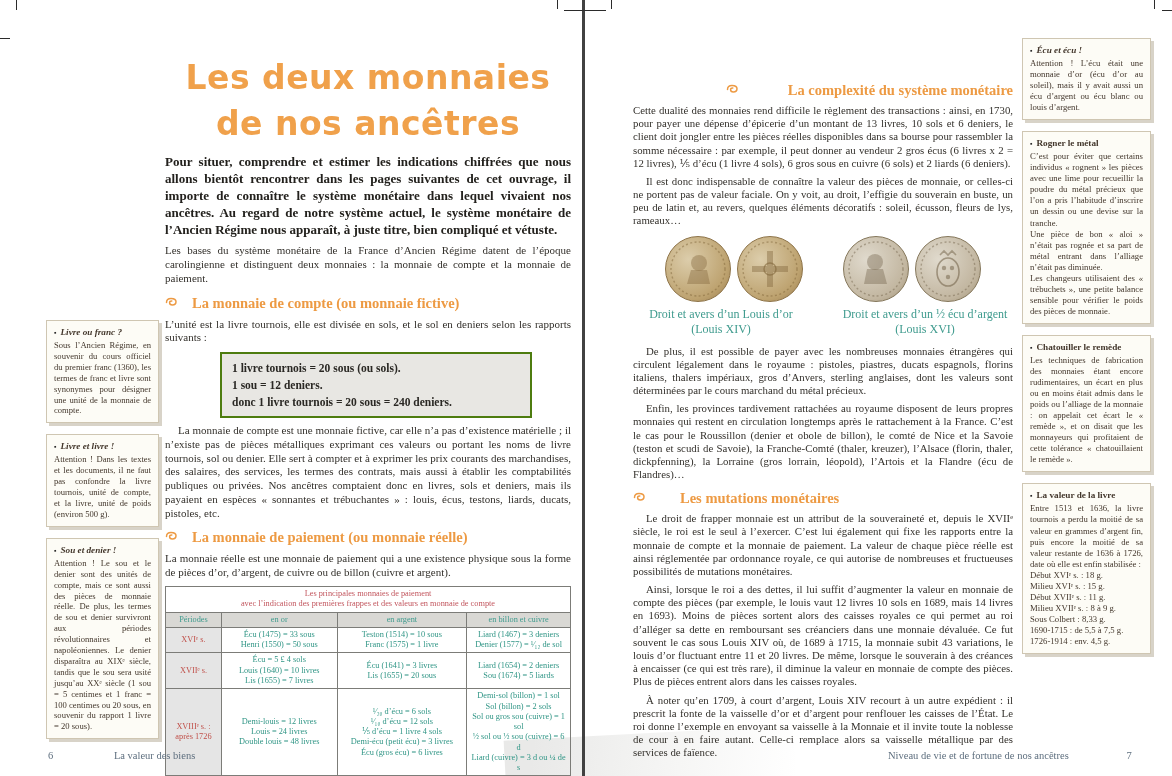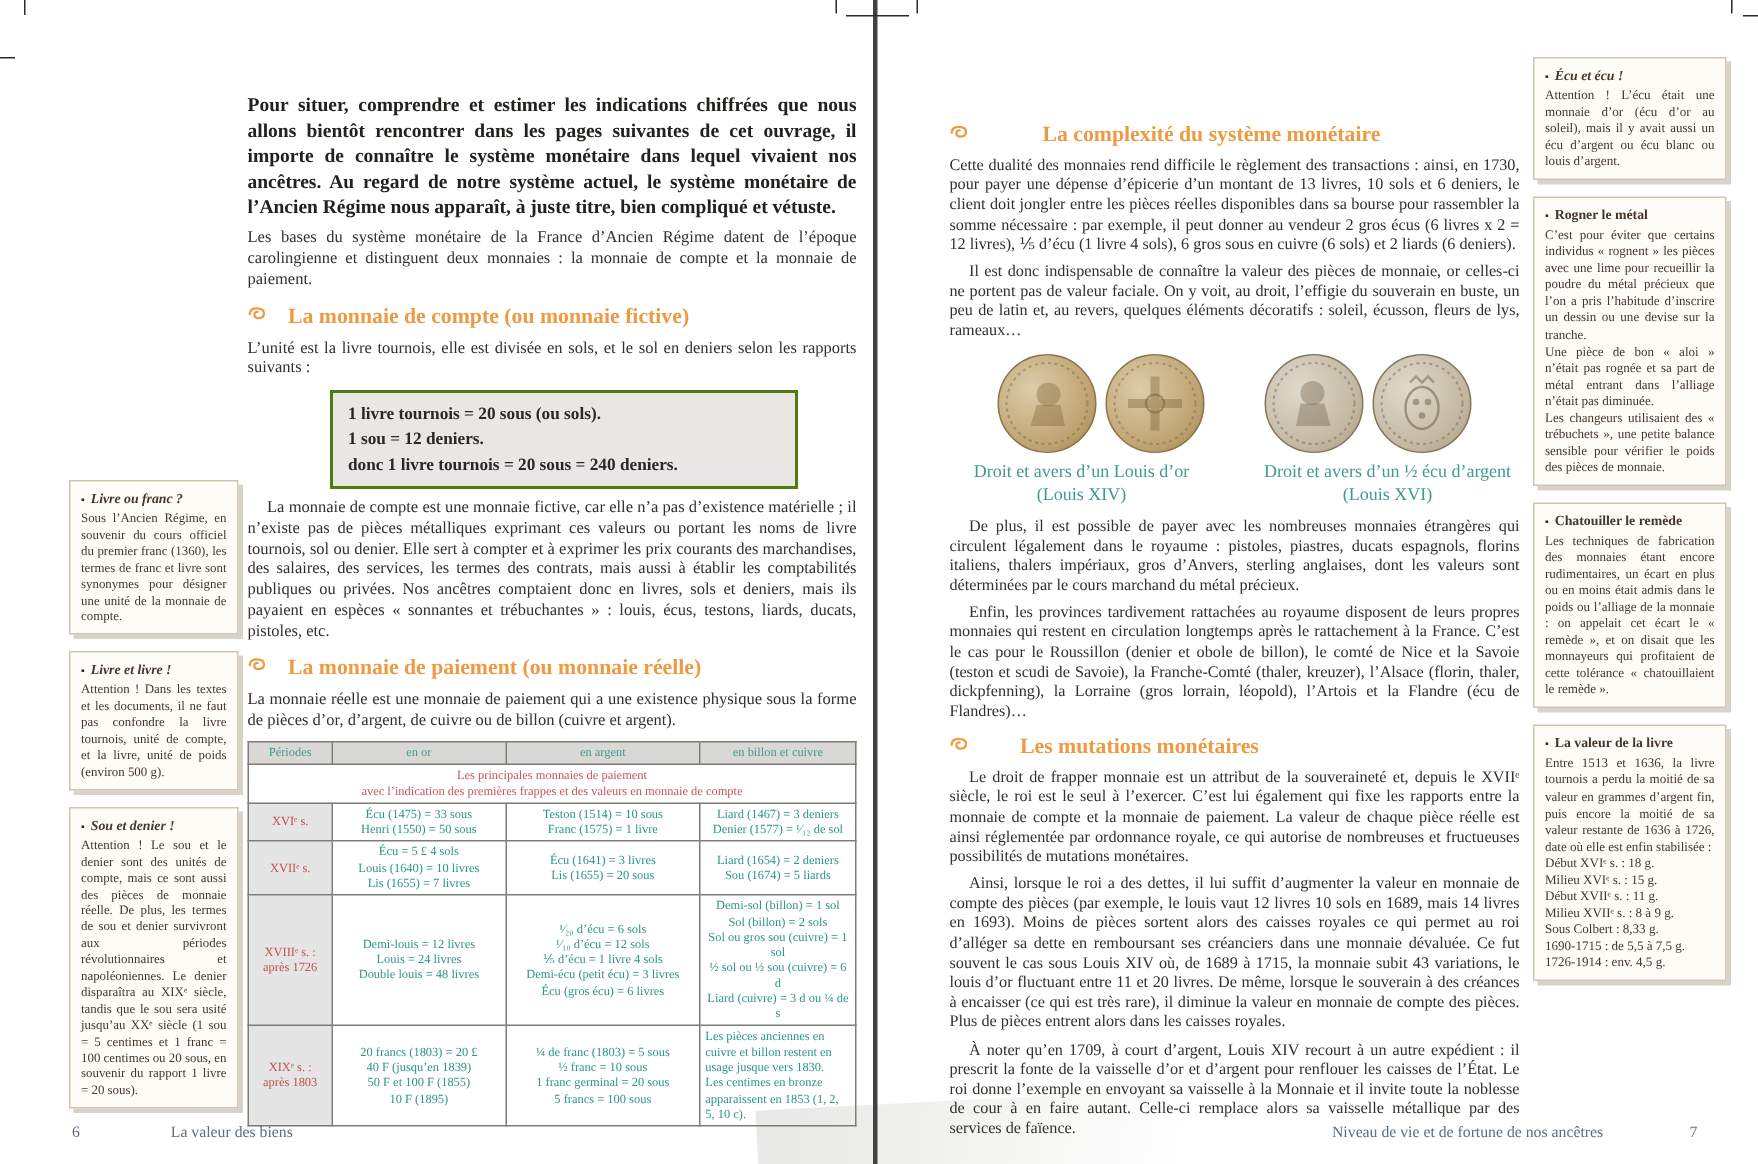--- a/index.html
+++ b/index.html
@@ -67,20 +67,24 @@
 <div class="crop" style="left:557px;top:0;width:1px;height:9px;"></div>
 <div class="crop" style="left:611px;top:0;width:1px;height:9px;"></div>
 <div class="crop" style="left:564px;top:10px;width:42px;height:1px;"></div>
 <div class="crop" style="left:16px;top:0;width:1px;height:10px;"></div>
 <div class="crop" style="left:0;top:38px;width:10px;height:1px;"></div>
 <div class="crop" style="left:1154px;top:0;width:1px;height:9px;"></div>
 <div class="crop" style="left:1162px;top:10px;width:10px;height:1px;"></div>
 <div class="curl"></div>
 
 <div class="left-main">
+  <div class="book-title">
+    <div>Les deux monnaies</div>
+    <div>de nos ancêtres</div>
+  </div>
 
   <div class="intro">Pour situer, comprendre et estimer les indications chiffrées que nous allons bientôt rencontrer dans les pages suivantes de cet ouvrage, il importe de connaître le système monétaire dans lequel vivaient nos ancêtres. Au regard de notre système actuel, le système monétaire de l’Ancien Régime nous apparaît, à juste titre, bien compliqué et vétuste.</div>
   <div class="para">Les bases du système monétaire de la France d’Ancien Régime datent de l’époque carolingienne et distinguent deux monnaies : la monnaie de compte et la monnaie de paiement.</div>
 
   <div class="sec-heading">
     <span class="orn">
       <svg width="13" height="10" viewBox="0 0 13 10">
           <path d="M1.5 5.5 Q1.5 1.5 6 1.5 Q11 1.5 11 4.8 Q11 8 7.3 8 Q4.6 8 4.6 5.8 Q4.6 3.8 6.8 3.9" fill="none" stroke="#ed9a43" stroke-width="1.5" stroke-linecap="round"></path>
         </svg>
     </span>
@@ -106,29 +110,29 @@
 
   <table class="pay-table">
     <colgroup>
         <col style="width:56px">
         <col style="width:116px">
         <col style="width:130px">
         <col style="width:104px">
       </colgroup>
     <tbody>
         <tr>
+          <td class="tbl-title" colspan="4">Les principales monnaies de paiement
+avec l’indication des premières frappes et des valeurs en monnaie de compte</td>
+        </tr>
+    <tr>
       <th class="tbl-head">Périodes</th>
       <th class="tbl-head">en or</th>
       <th class="tbl-head">en argent</th>
       <th class="tbl-head">en billon et cuivre</th>
     </tr>
-    <tr>
-          <td class="tbl-title" colspan="4">Les principales monnaies de paiement
-avec l’indication des premières frappes et des valeurs en monnaie de compte</td>
-        </tr>
     <tr>
       <td class="tbl-period">XVIᵉ s.</td>
       <td class="tbl-cell">Écu (1475) = 33 sous
 Henri (1550) = 50 sous</td>
       <td class="tbl-cell">Teston (1514) = 10 sous
 Franc (1575) = 1 livre</td>
       <td class="tbl-cell">Liard (1467) = 3 deniers
 Denier (1577) = ¹⁄₁₂ de sol</td>
     </tr>
     <tr>
@@ -190,21 +194,21 @@
     <div class="note-body">Attention ! Le sou et le denier sont des unités de compte, mais ce sont aussi des pièces de monnaie réelle. De plus, les termes de sou et denier survivront aux périodes révolutionnaires et napoléoniennes. Le denier disparaîtra au XIXᵉ siècle, tandis que le sou sera usité jusqu’au XXᵉ siècle (1 sou = 5 centimes et 1 franc = 100 centimes ou 20 sous, en souvenir du rapport 1 livre = 20 sous).</div>
   </div>
 </div>
 
 <div class="footer" style="left:48px;">
   <span>6</span>
   <span style="margin-left:58px;">La valeur des biens</span>
 </div>
 
 <div class="right-main">
-  <div class="sec-heading" style="gap:49px;">
+  <div class="sec-heading" style="gap:49px;justify-content:flex-end;">
     <span class="orn">
       <svg width="13" height="10" viewBox="0 0 13 10">
           <path d="M1.5 5.5 Q1.5 1.5 6 1.5 Q11 1.5 11 4.8 Q11 8 7.3 8 Q4.6 8 4.6 5.8 Q4.6 3.8 6.8 3.9" fill="none" stroke="#ed9a43" stroke-width="1.5" stroke-linecap="round"></path>
         </svg>
     </span>
     <span>La complexité du système monétaire</span>
   </div>
   <div class="para">Cette dualité des monnaies rend difficile le règlement des transactions : ainsi, en 1730, pour payer une dépense d’épicerie d’un montant de 13 livres, 10 sols et 6 deniers, le client doit jongler entre les pièces réelles disponibles dans sa bourse pour rassembler la somme nécessaire : par exemple, il peut donner au vendeur 2 gros écus (6 livres x 2 = 12 livres), ⅕ d’écu (1 livre 4 sols), 6 gros sous en cuivre (6 sols) et 2 liards (6 deniers).</div>
   <div class="para indent">Il est donc indispensable de connaître la valeur des pièces de monnaie, or celles-ci ne portent pas de valeur faciale. On y voit, au droit, l’effigie du souverain en buste, un peu de latin et, au revers, quelques éléments décoratifs : soleil, écusson, fleurs de lys, rameaux…</div>
 

